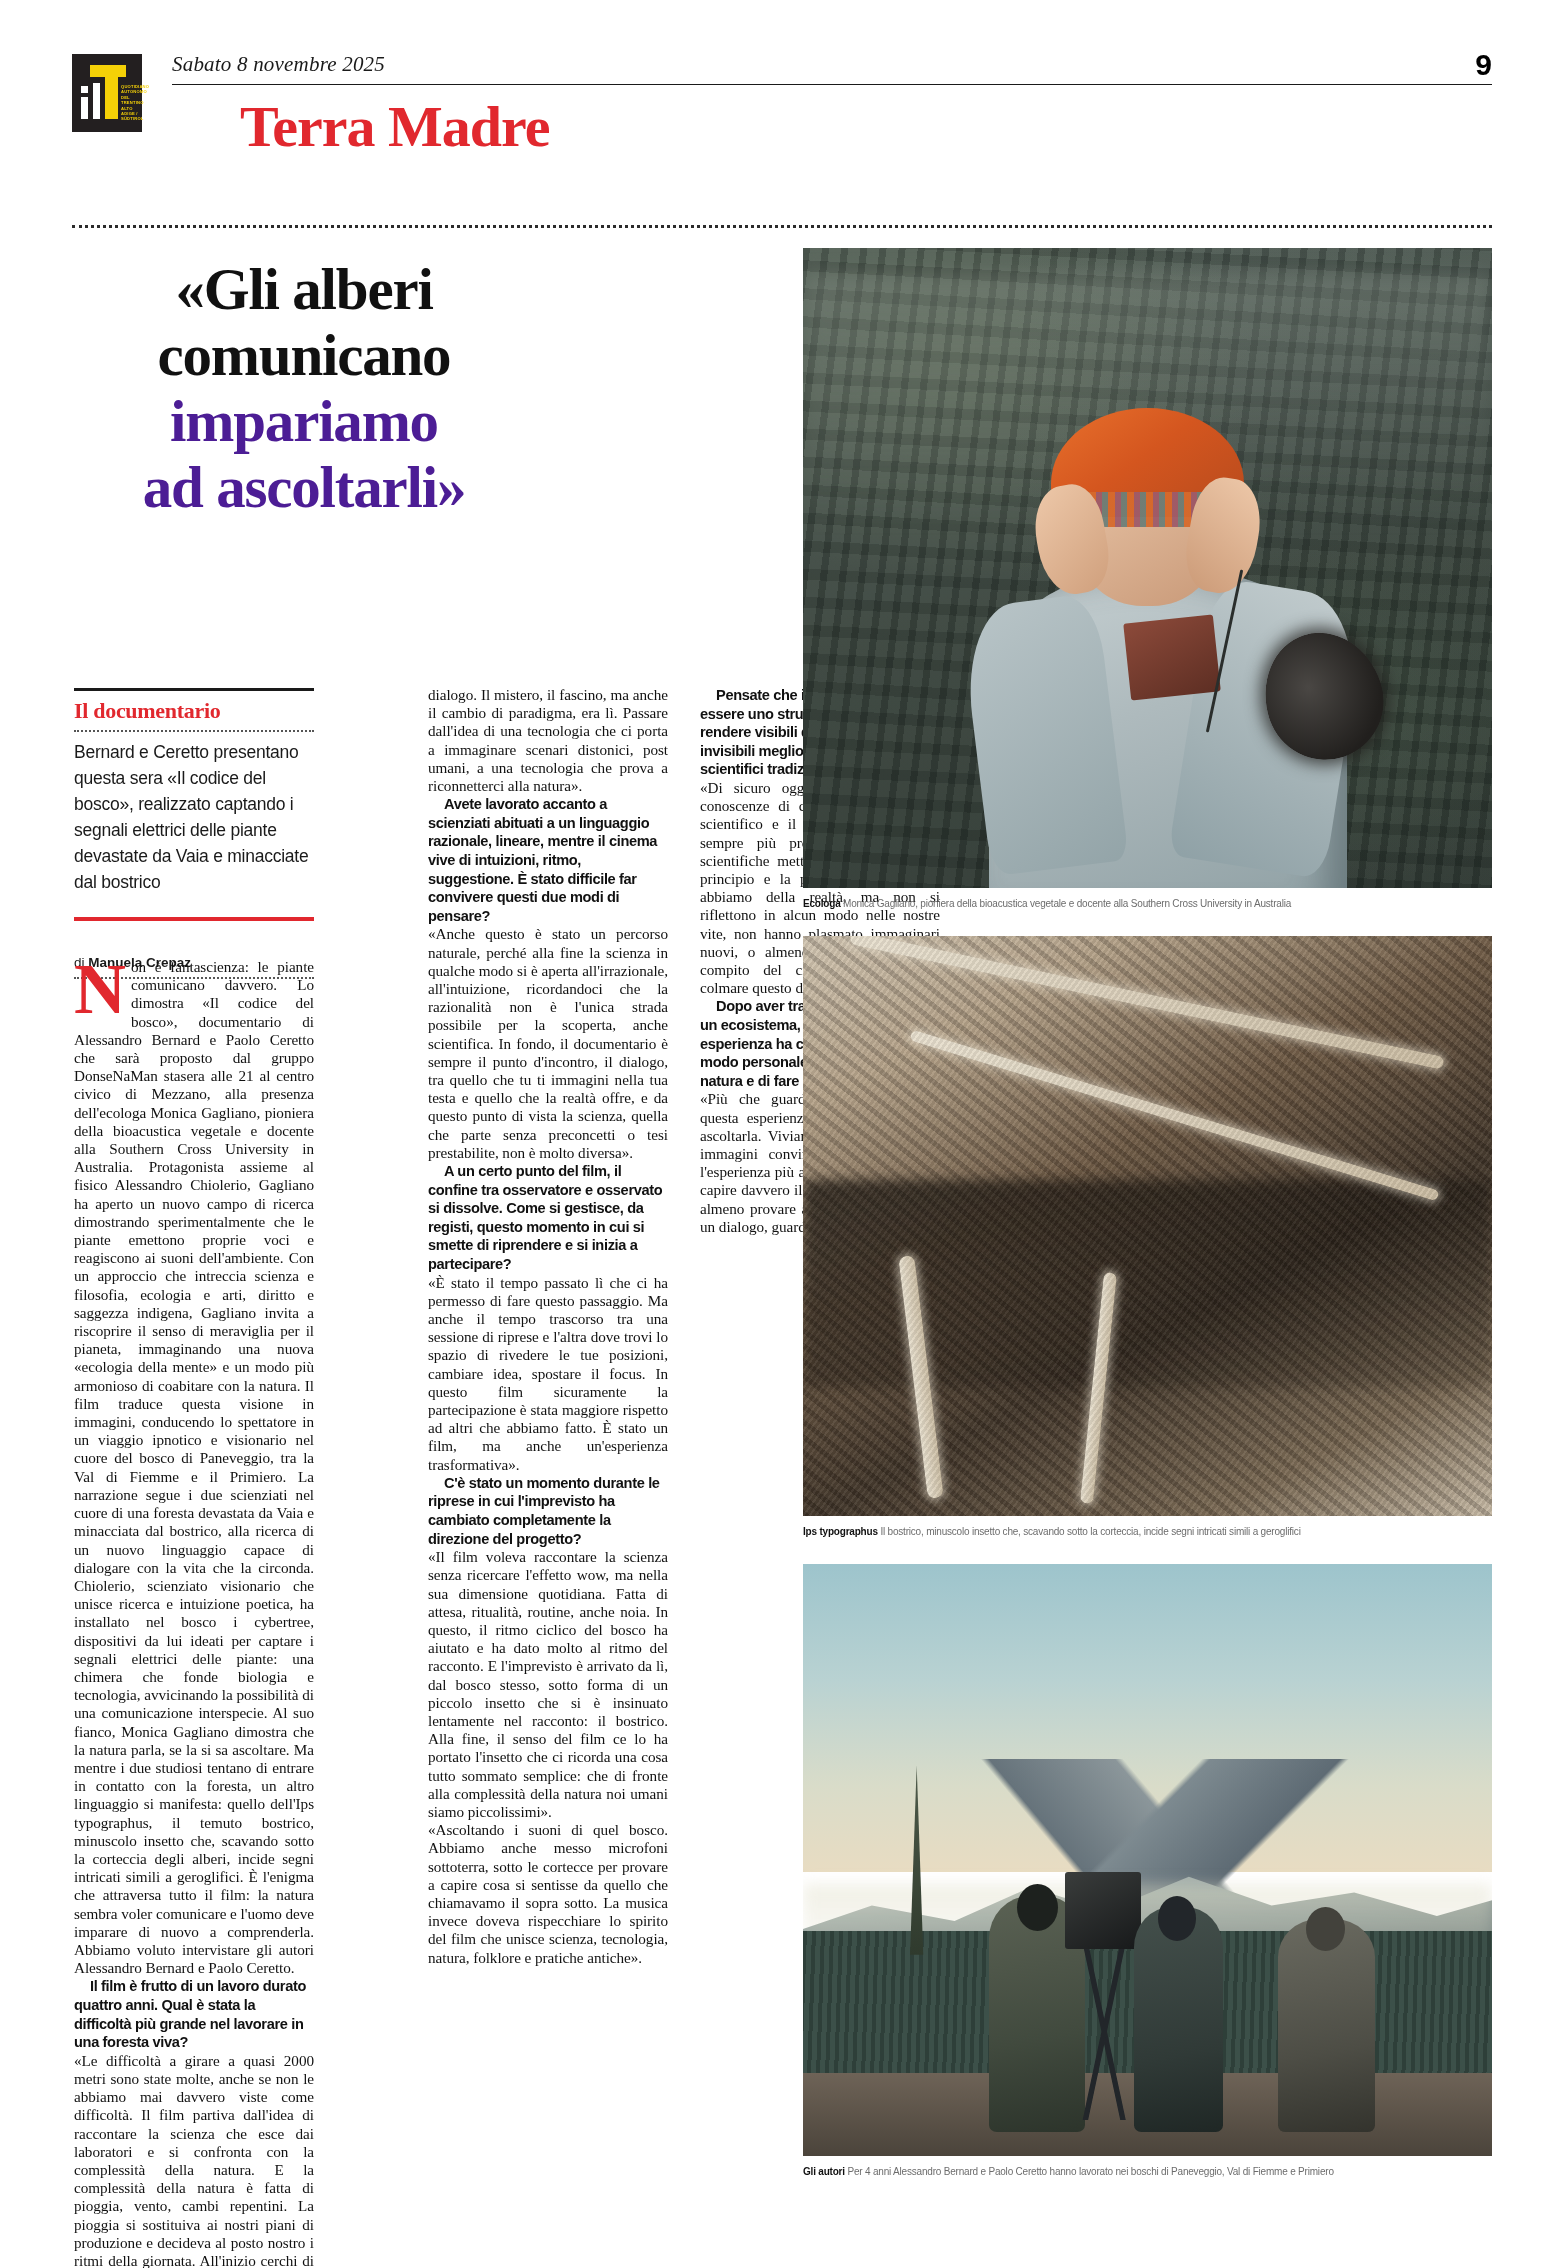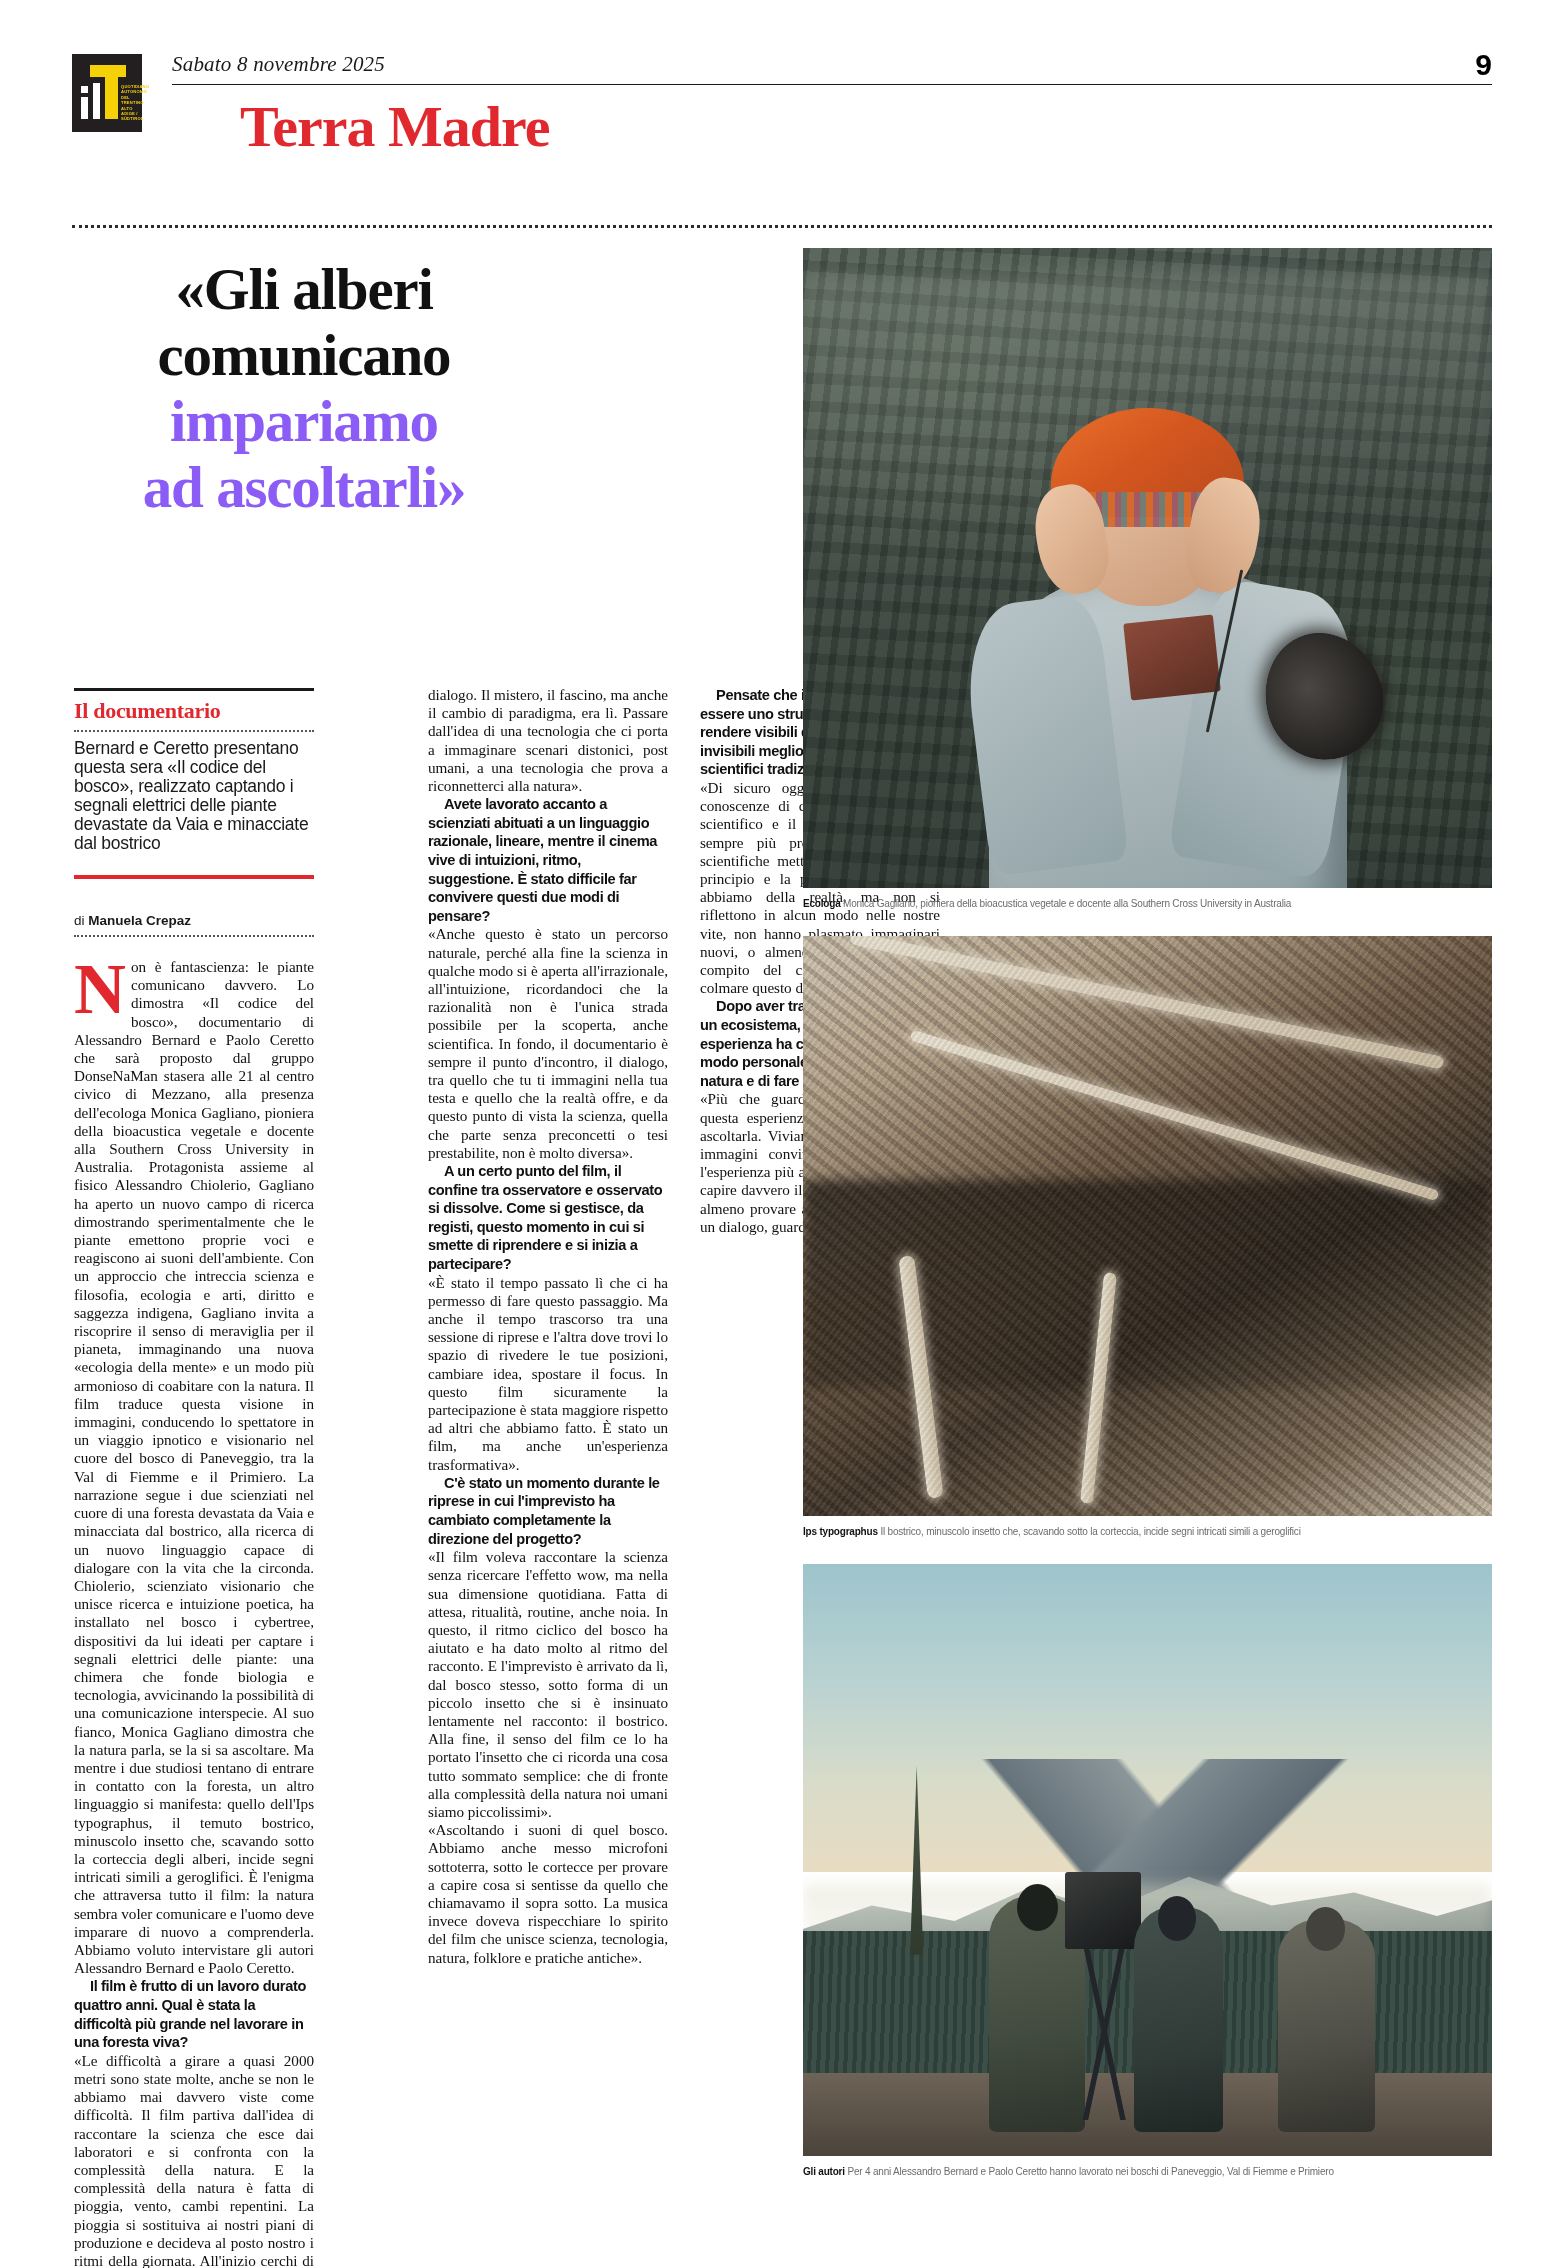--- a/index.html
+++ b/index.html
@@ -115,21 +115,21 @@
     top: 256px;
     width: 460px;
     text-align: center;
     font-family: "Liberation Serif", serif;
     font-weight: 700;
     font-size: 59px;
     line-height: 66px;
     letter-spacing: -1.2px;
     color: #111;
   }
-  .headline .red { color: #8b5cf6; display: block; }
+  .headline .red { color: #4c1d95; display: block; }
   .headline .blk { display: block; }
 
   
   .doc-box {
     position: absolute;
     left: 74px;
     top: 688px;
     width: 240px;
   }
   .doc-topline { width: 100%; height: 3px; background: #1a1a1a; }
@@ -138,21 +138,21 @@
     font-weight: 700;
     font-size: 22px;
     color: #e1282e;
     padding: 7px 0 6px 0;
     letter-spacing: -.3px;
   }
   .doc-dotted { width: 100%; height: 0; border-top: 2px dotted #555; margin-bottom: 7px; }
   .doc-body {
     font-family: "Liberation Sans", sans-serif;
     font-size: 17.5px;
-    line-height: 19px;
+    line-height: 26px;
     color: #1a1a1a;
     letter-spacing: -.25px;
   }
   .byline-rule {
     width: 100%; height: 4px; background: #e1282e; margin-top: 22px;
   }
   .byline {
     font-family: "Liberation Sans", sans-serif;
     font-size: 13.5px;
     color: #1a1a1a;

